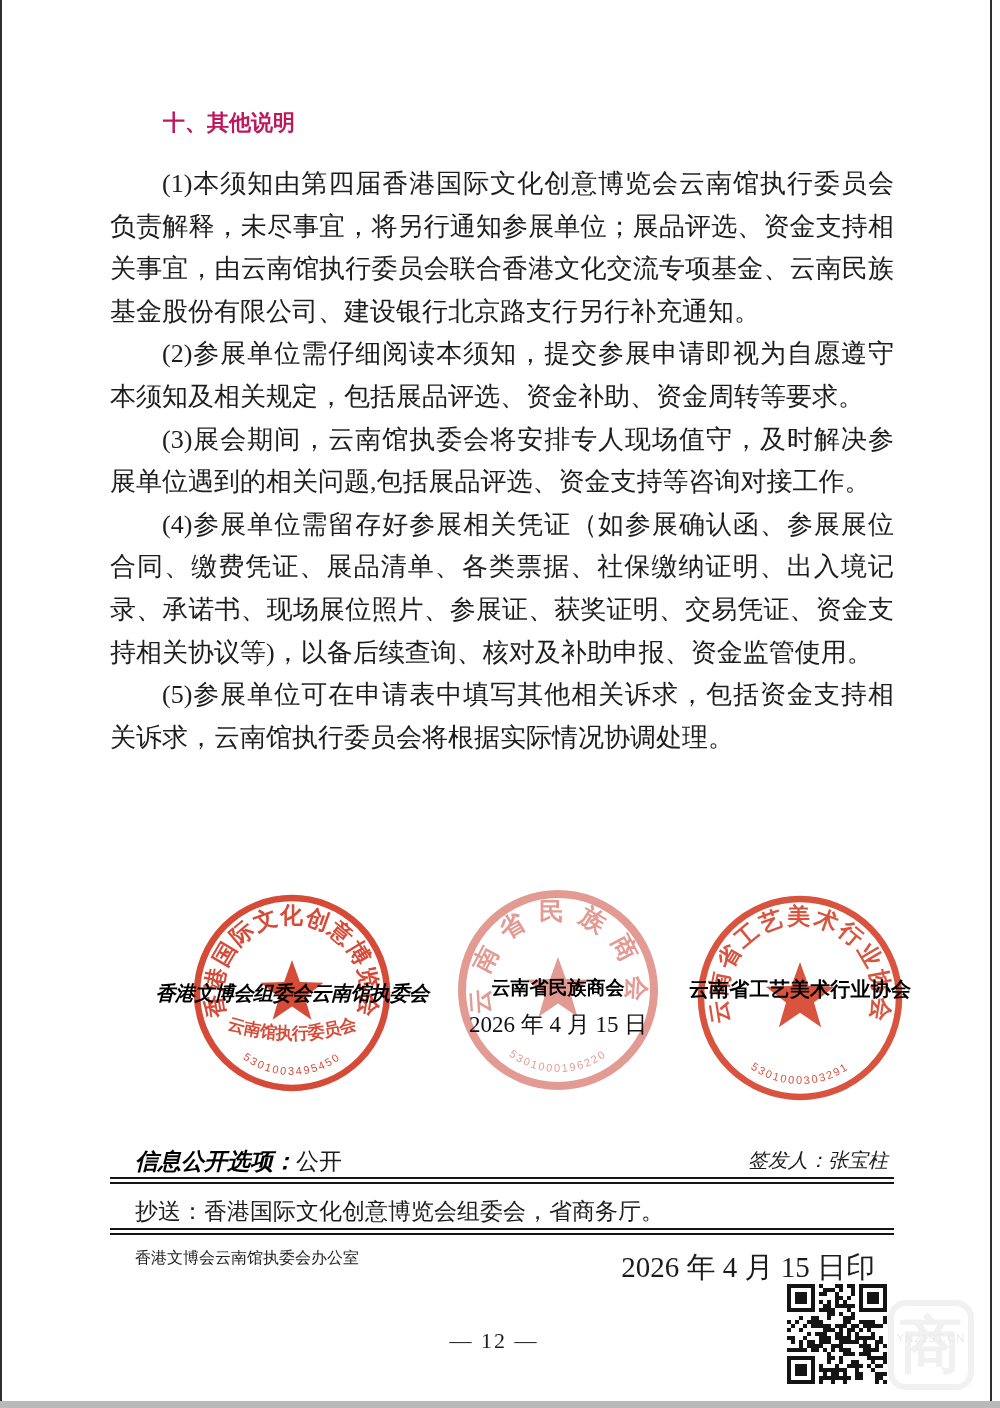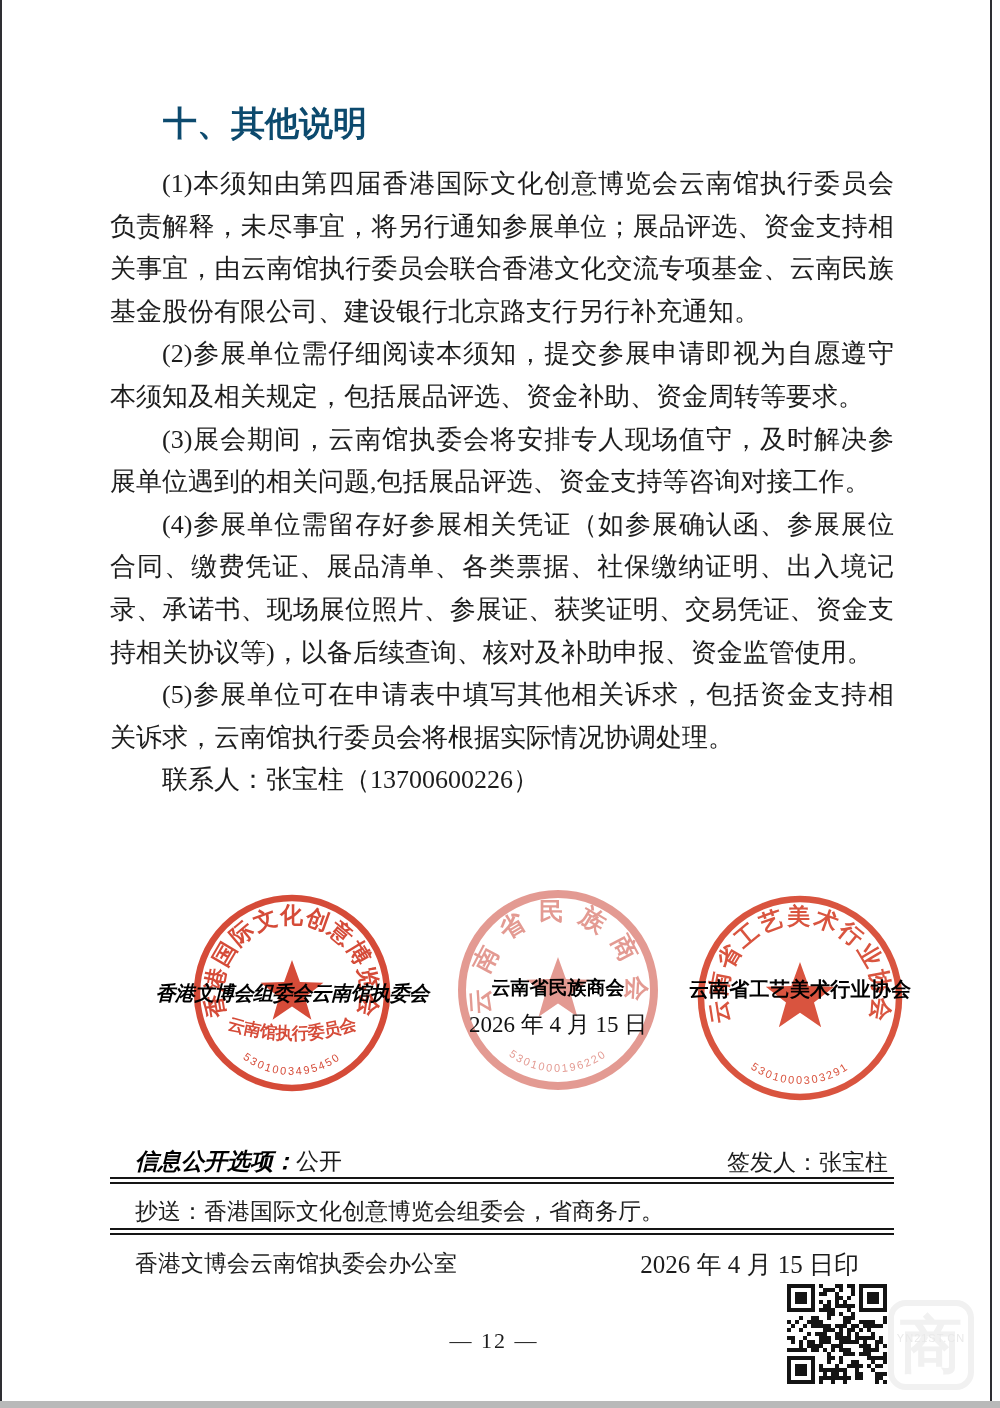--- a/index.html
+++ b/index.html
@@ -10,21 +10,21 @@
   }
   
   .edge-left{position:absolute;left:0;top:0;width:2px;height:1408px;background:#2e2e33;}
   .edge-right{position:absolute;left:990px;top:0;width:2px;height:1408px;background:#2e2e33;}
   .edge-bottom{position:absolute;left:0;top:1401px;width:1000px;height:7px;background:#b9b9b9;}
 
   
   .doc{position:absolute;left:110px;top:103px;width:784px;}
   .doc h1{
     font-family:"Liberation Sans","DejaVu Sans",sans-serif;
-    font-size:34px;font-weight:bold;line-height:40px;margin:0 0 20px 53px;color:#0c4a6e;
+    font-size:22px;font-weight:bold;line-height:40px;margin:0 0 20px 53px;color:#be185d;
   }
   .doc p{
     font-size:26px;line-height:42.6px;margin:0;text-indent:2em;
     text-align:justify;color:#1d1d1d;
   }
 
   
   .seal{position:absolute;width:210px;height:210px;}
   .seal svg{position:absolute;left:0;top:0;opacity:0.92;}
   .seal-overlay{
@@ -37,27 +37,27 @@
   }
   .s1 .seal-overlay{top:92px;font-size:20px;letter-spacing:-0.5px;font-style:italic;}
   .s2 .seal-overlay{top:90px;font-size:19px;}
   .s2 .seal-date{top:124px;}
   .s3 .seal-overlay{top:83px;font-size:20px;letter-spacing:0.2px;}
 
   
   .info-row{position:absolute;left:135px;top:1146px;font-size:23px;}
   .info-label{font-family:"Liberation Sans","DejaVu Sans",sans-serif;font-weight:bold;color:#000;font-style:italic;}
   .info-value{font-size:23px;}
-  .signer{position:absolute;right:112px;top:1147px;font-size:23px;}
+  .signer{position:absolute;right:112px;top:1147px;font-size:20px;font-style:italic;}
   .rule{position:absolute;left:110px;width:784px;height:3px;border-top:2px solid #151515;border-bottom:2px solid #151515;}
   .rule1{top:1177px;}
   .rule2{top:1228px;}
   .cc-row{position:absolute;left:135px;top:1196px;font-size:23px;}
-  .footer-office{position:absolute;left:135px;top:1248px;font-size:23px;text-align:center;}
-  .footer-date{position:absolute;right:141px;top:1248px;font-size:25px;}
+  .footer-office{position:absolute;left:135px;top:1248px;font-size:16px;text-align:center;}
+  .footer-date{position:absolute;right:125px;top:1248px;font-size:29px;}
   .page-num{position:absolute;left:0;top:1328px;width:988px;text-align:center;font-size:22px;letter-spacing:2px;}
 
   
   .qr{position:absolute;left:787px;top:1284px;width:100px;height:100px;}
   .watermark{
     position:absolute;left:888px;top:1300px;width:74px;height:78px;
     border:6px solid #f1f1f1;border-radius:18px;text-align:center;
   }
   .watermark .glyph{
     font-family:"Liberation Sans","DejaVu Sans",sans-serif;
@@ -80,21 +80,20 @@
   <div class="edge-right"></div>
   <div class="edge-bottom"></div>
 
   <div class="doc">
     <h1>十、其他说明</h1>
     <p>(1)本须知由第四届香港国际文化创意博览会云南馆执行委员会负责解释，未尽事宜，将另行通知参展单位；展品评选、资金支持相关事宜，由云南馆执行委员会联合香港文化交流专项基金、云南民族基金股份有限公司、建设银行北京路支行另行补充通知。</p>
     <p>(2)参展单位需仔细阅读本须知，提交参展申请即视为自愿遵守本须知及相关规定，包括展品评选、资金补助、资金周转等要求。</p>
     <p>(3)展会期间，云南馆执委会将安排专人现场值守，及时解决参展单位遇到的相关问题,包括展品评选、资金支持等咨询对接工作。</p>
     <p>(4)参展单位需留存好参展相关凭证（如参展确认函、参展展位合同、缴费凭证、展品清单、各类票据、社保缴纳证明、出入境记录、承诺书、现场展位照片、参展证、获奖证明、交易凭证、资金支持相关协议等)，以备后续查询、核对及补助申报、资金监管使用。</p>
     <p>(5)参展单位可在申请表中填写其他相关诉求，包括资金支持相关诉求，云南馆执行委员会将根据实际情况协调处理。</p>
-    <p>联系人：张宝柱（13700600226）</p>
   </div>
 
   <div class="seal s1" style="left:187px;top:888px;">
     <svg width="210" height="210" viewBox="-105 -105 210 210">
       <circle cx="0" cy="0" r="95" fill="none" stroke="#d23c28" stroke-width="6.5"></circle>
       <polygon points="0,-33 7.94,-10.92 31.39,-10.2 12.84,4.17 19.4,26.7 0,13.5 -19.4,26.7 -12.84,4.17 -31.39,-10.2 -7.94,-10.92" fill="#d23c28"></polygon>
       <defs>
         <path id="arc1" d="M -65.8,23.9 A 70 70 0 1 1 65.8,23.9" fill="none"></path>
         <path id="num1" d="M -52.7,62.8 A 82 82 0 0 0 52.7,62.8" fill="none"></path>
         <path id="inner1" d="M -64,36 Q 0,56 64,36" fill="none"></path>

